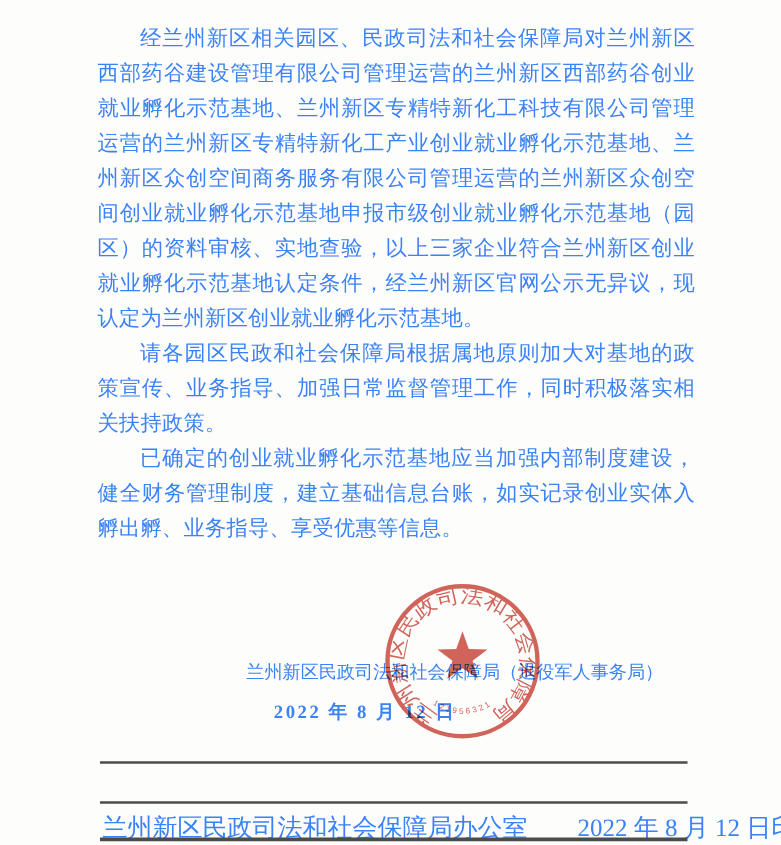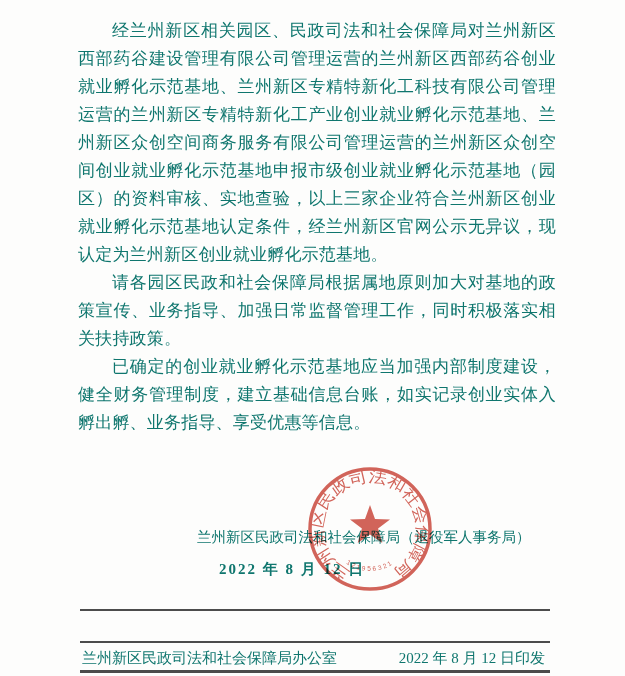--- a/index.html
+++ b/index.html
@@ -5,21 +5,21 @@
   html, body { margin: 0; padding: 0; }
   body {
     width: 625px; height: 676px;
     background: #f7f7f5;
     font-family: "Liberation Serif", serif;
   }
   .page {
     position: relative;
     width: 625px; height: 676px;
     background: #fdfdfc;
-    color: #0f766e;
+    color: #3b82f6;
     overflow: hidden;
   }
   
   .body-text {
     position: absolute;
     left: 78px; top: 17px; width: 478px;
     font-size: 17px;
     line-height: 28px;
     text-align: justify;
     letter-spacing: 0.2px;
@@ -65,21 +65,21 @@
     position: absolute;
     left: 85px; top: 619px; width: 465px;
     font-size: 15px;
     white-space: nowrap;
   }
   .issue-line {
     position: absolute;
     left: 82px; top: 649px; width: 463px;
     display: flex;
     justify-content: space-between;
-    font-size: 15px;
+    font-size: 20px;
     white-space: nowrap;
     gap: 40px;
   }
 </style>
 </head>
 <body>
 
 <div class="page">
 
   <div class="body-text">

